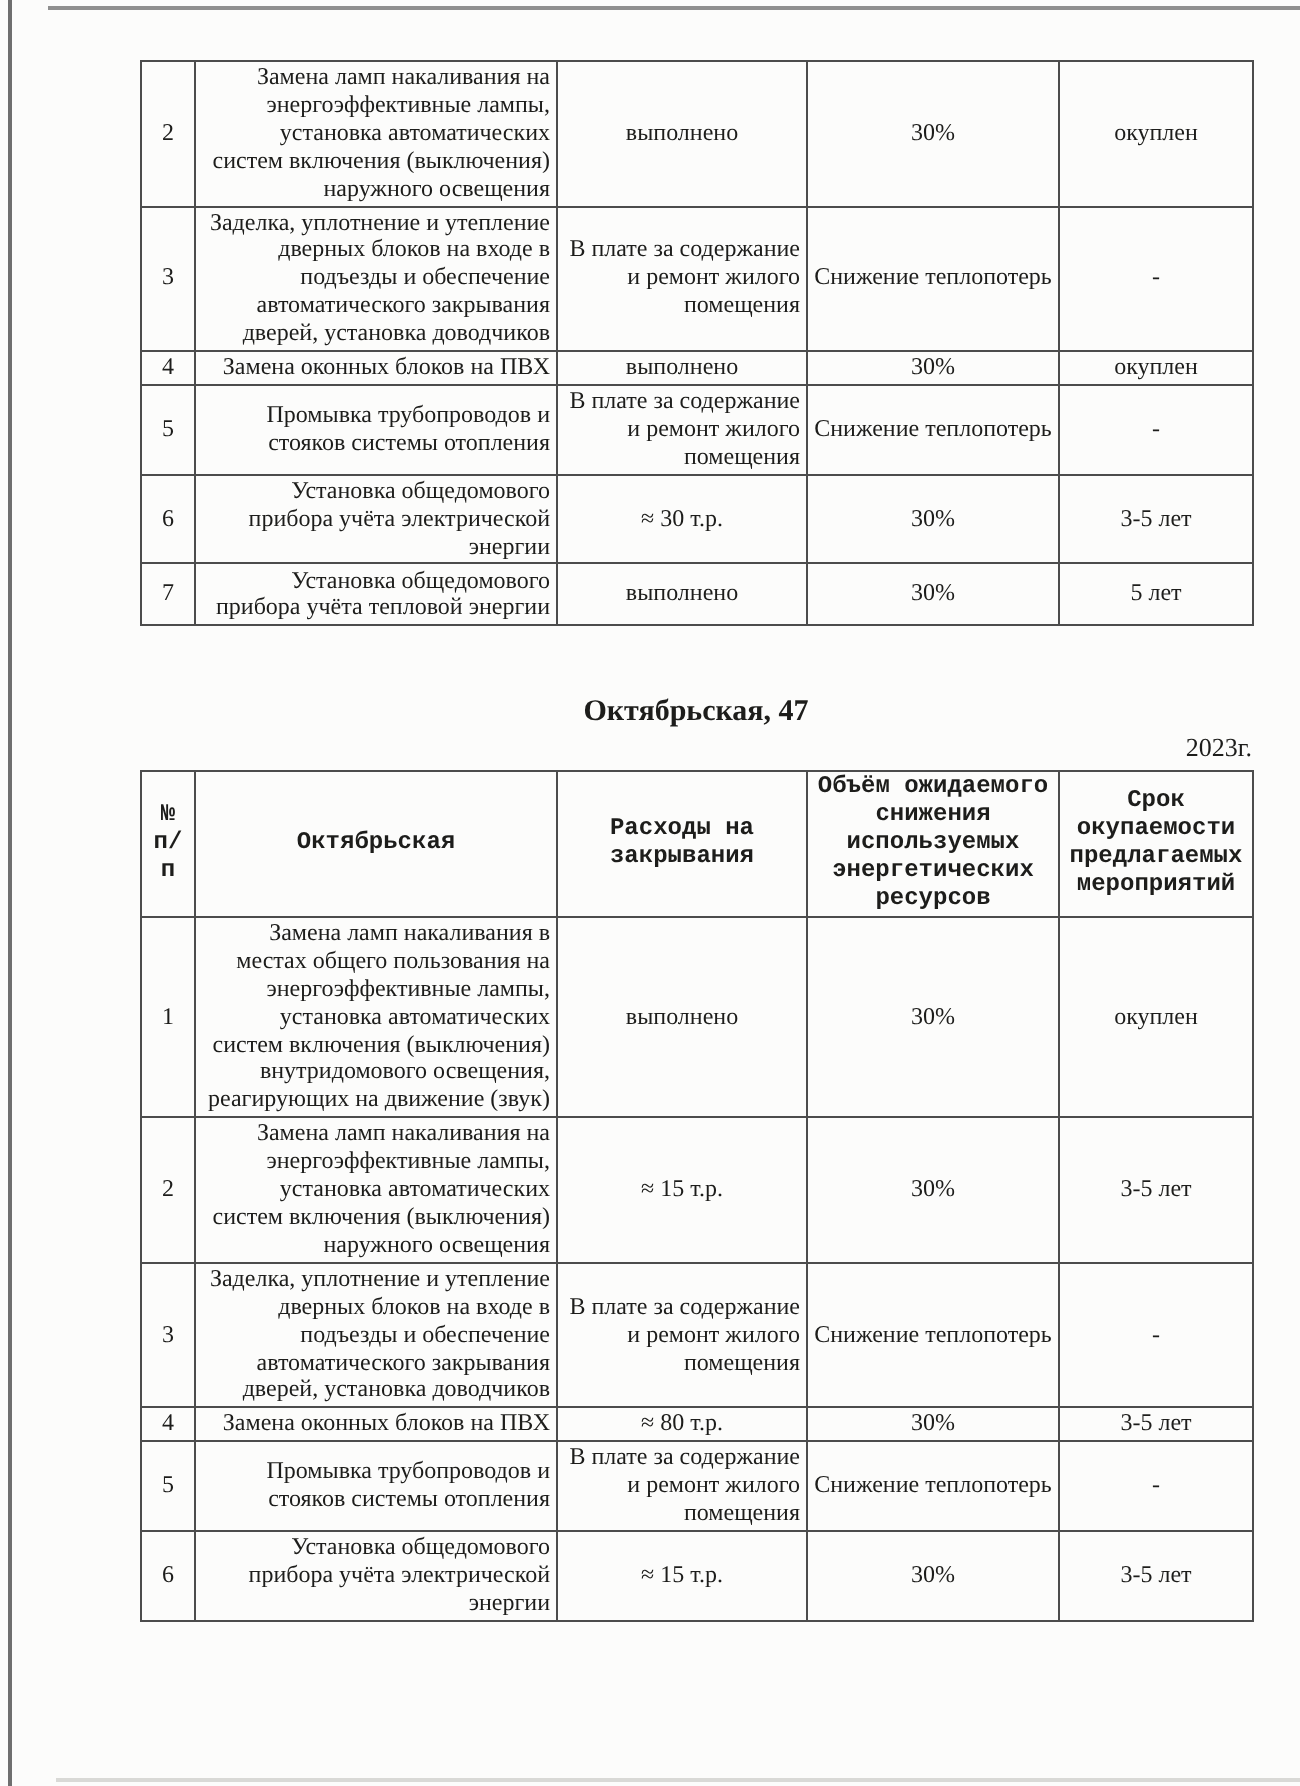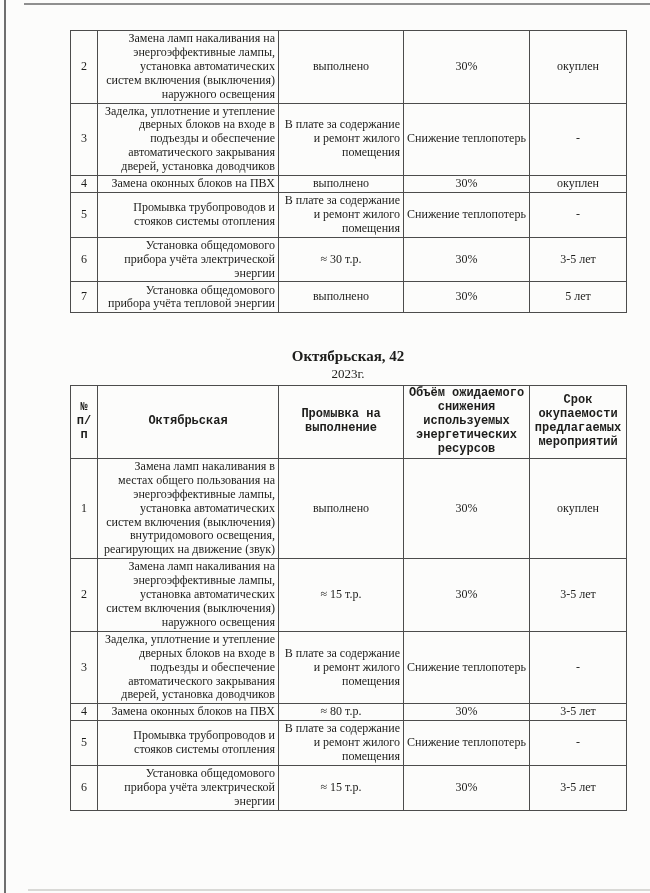--- a/index.html
+++ b/index.html
@@ -38,21 +38,21 @@
   tr.h15{height:15px;}
   tr.h31{height:31px;}
   tr.h37{height:37px;}
   tr.h68{height:68px;}
   tr.h69{height:69px;}
   tr.h72{height:72px;}
   tr.h95{height:95px;}
 
   .title-block{margin-top:35px;text-align:center;width:556px;margin-left:70px;}
   .title-street{font-weight:bold;font-size:15px;}
-  .title-year{font-size:13px;margin-top:1px;}
+  .title-year{font-size:13px;margin-top:1px;text-align:right;}
 </style>
 </head>
 <body>
 
 <div class="page">
   <div class="scan-left"></div>
   <div class="scan-top"></div>
   <div class="scan-bottom"></div>
 
   <table class="doc t1">
@@ -103,37 +103,37 @@
       <td>7</td>
       <td class="left">Установка общедомового прибора учёта тепловой энергии</td>
       <td>выполнено</td>
       <td>30%</td>
       <td>5 лет</td>
     </tr>
   </tbody>
     </table>
 
   <div class="title-block">
-    <div class="title-street">Октябрьская, 42</div>
+    <div class="title-street">Октябрьская, 47</div>
     <div class="title-year">2023г.</div>
   </div>
 
   <table class="doc t2">
     <colgroup>
       <col style="width:27px">
         <col style="width:181px">
         <col style="width:125px">
         <col style="width:126px">
         <col style="width:97px">
     </colgroup>
     <tbody>
         <tr class="h72">
       <th>№ п/п</th>
       <th>Октябрьская</th>
-      <th>Промывка на выполнение</th>
+      <th>Расходы на закрывания</th>
       <th>Объём ожидаемого снижения используемых энергетических ресурсов</th>
       <th>Срок окупаемости предлагаемых мероприятий</th>
     </tr>
     <tr class="h95">
       <td>1</td>
       <td class="left">Замена ламп накаливания в местах общего пользования на энергоэффективные лампы, установка автоматических систем включения (выключения) внутридомового освещения, реагирующих на движение (звук)</td>
       <td>выполнено</td>
       <td>30%</td>
       <td>окуплен</td>
     </tr>

